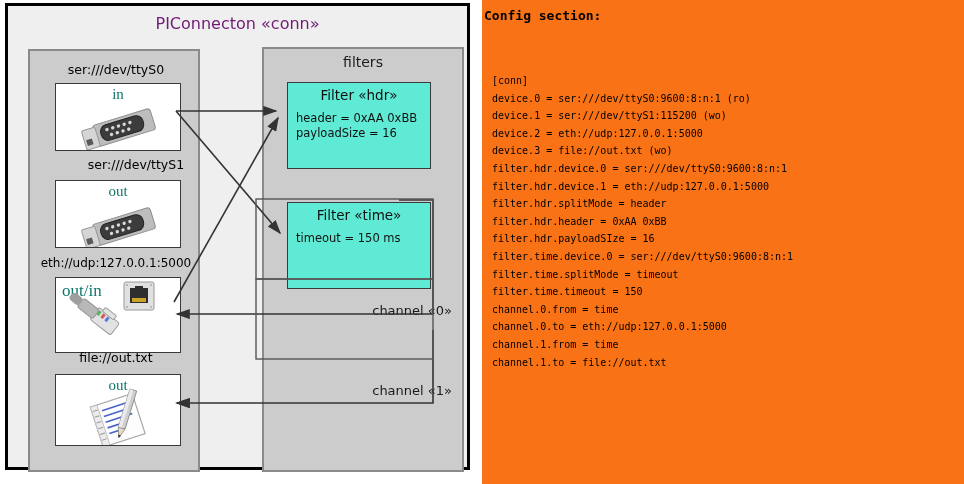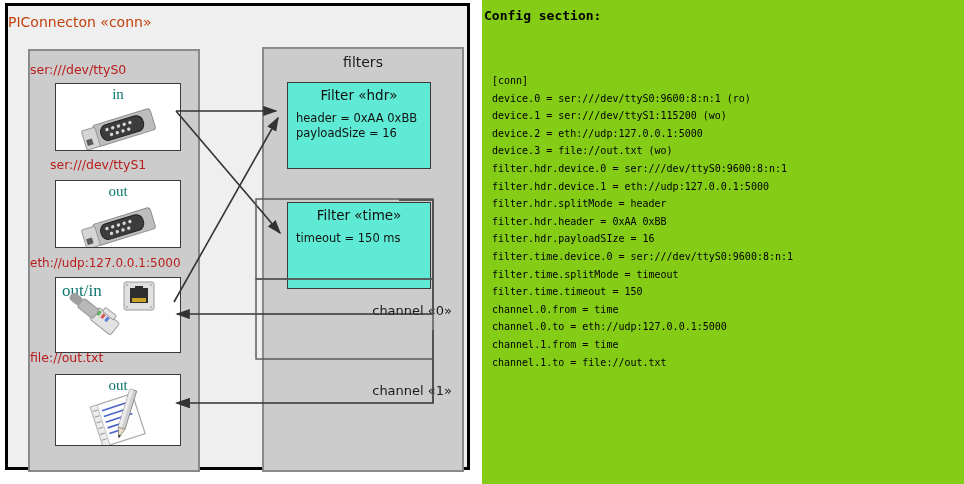--- a/index.html
+++ b/index.html
@@ -28,23 +28,23 @@
     width: 465px; height: 467px;
     background: #efefef;
     border: 3px solid #000000;
     box-sizing: border-box;
   }
 
   .outer-title {
     position: absolute;
     left: 0; top: 8px;
     width: 100%;
-    text-align: left;
-    font-size: 14px;
-    color: #c2410c;
+    text-align: center;
+    font-size: 16px;
+    color: #701a75;
   }
 
   .panel {
     position: absolute;
     background: #cccccc;
     border: 2px solid #8a8a8a;
     box-sizing: border-box;
   }
   .panel-devices {
     left: 20px; top: 43px;
@@ -59,23 +59,23 @@
     left: 0; top: 5px;
     width: 100%;
     text-align: center;
     font-size: 14px;
     color: #1a1a1a;
   }
 
   .dev-label {
     position: absolute;
     width: 172px;
-    text-align: left;
+    text-align: center;
     font-size: 12.5px;
-    color: #b91c1c;
+    color: #000000;
     left: 0;
   }
 
   .dev-box {
     position: absolute;
     left: 25px;
     width: 126px;
     background: #ffffff;
     border: 1.5px solid #3a3a3a;
     box-sizing: border-box;
@@ -141,21 +141,21 @@
     left: 0; top: 0;
     width: 478px; height: 484px;
     pointer-events: none;
   }
 
   
   #config {
     position: absolute;
     left: 482px; top: 0;
     width: 482px; height: 484px;
-    background: #84cc16;
+    background: #f97316;
   }
   .cfg-heading {
     position: absolute;
     left: 2px; top: 8px;
     font-family: "DejaVu Sans Mono", monospace;
     font-size: 13px;
     font-weight: bold;
     color: #000000;
   }
   .cfg-body {

